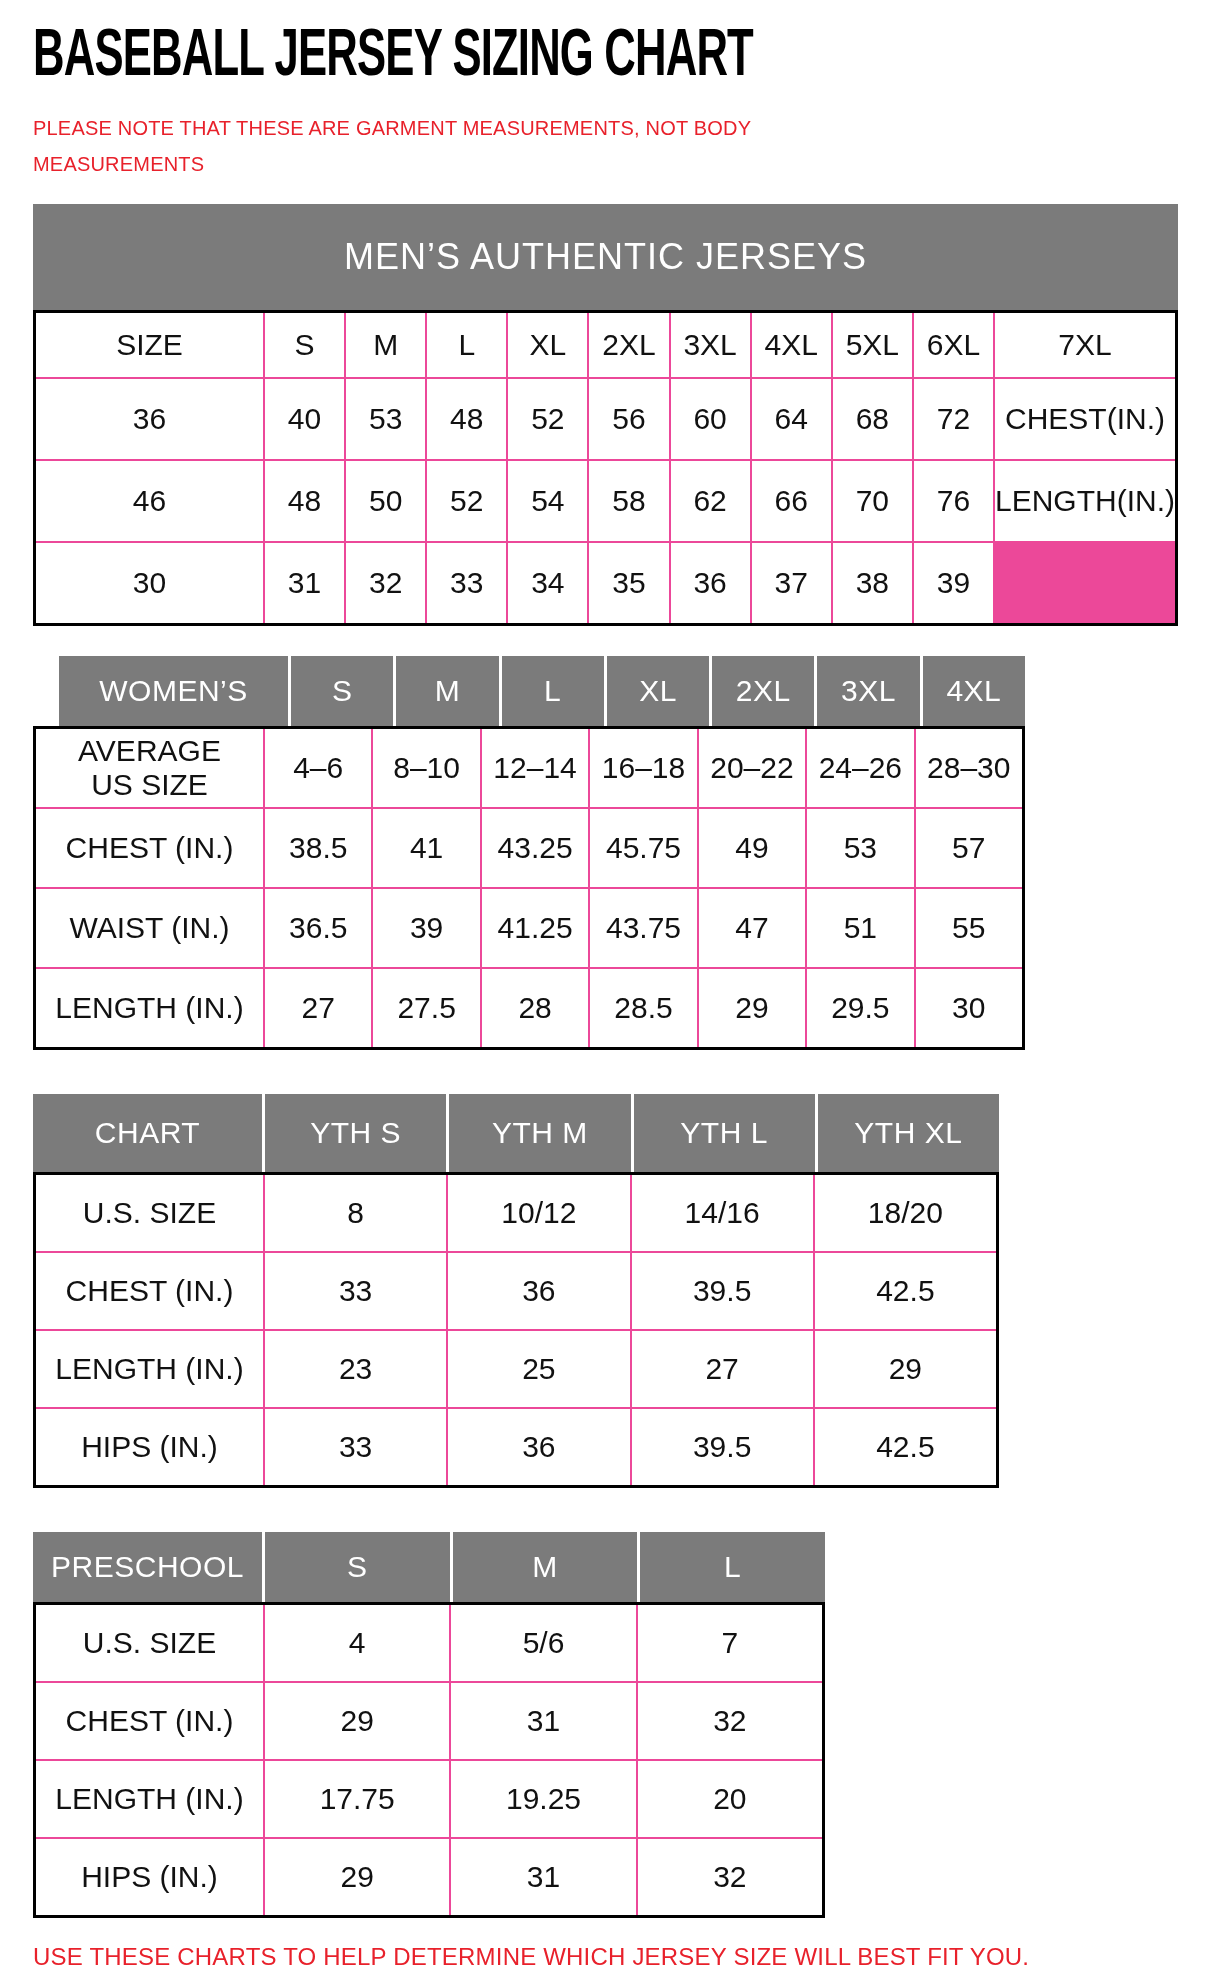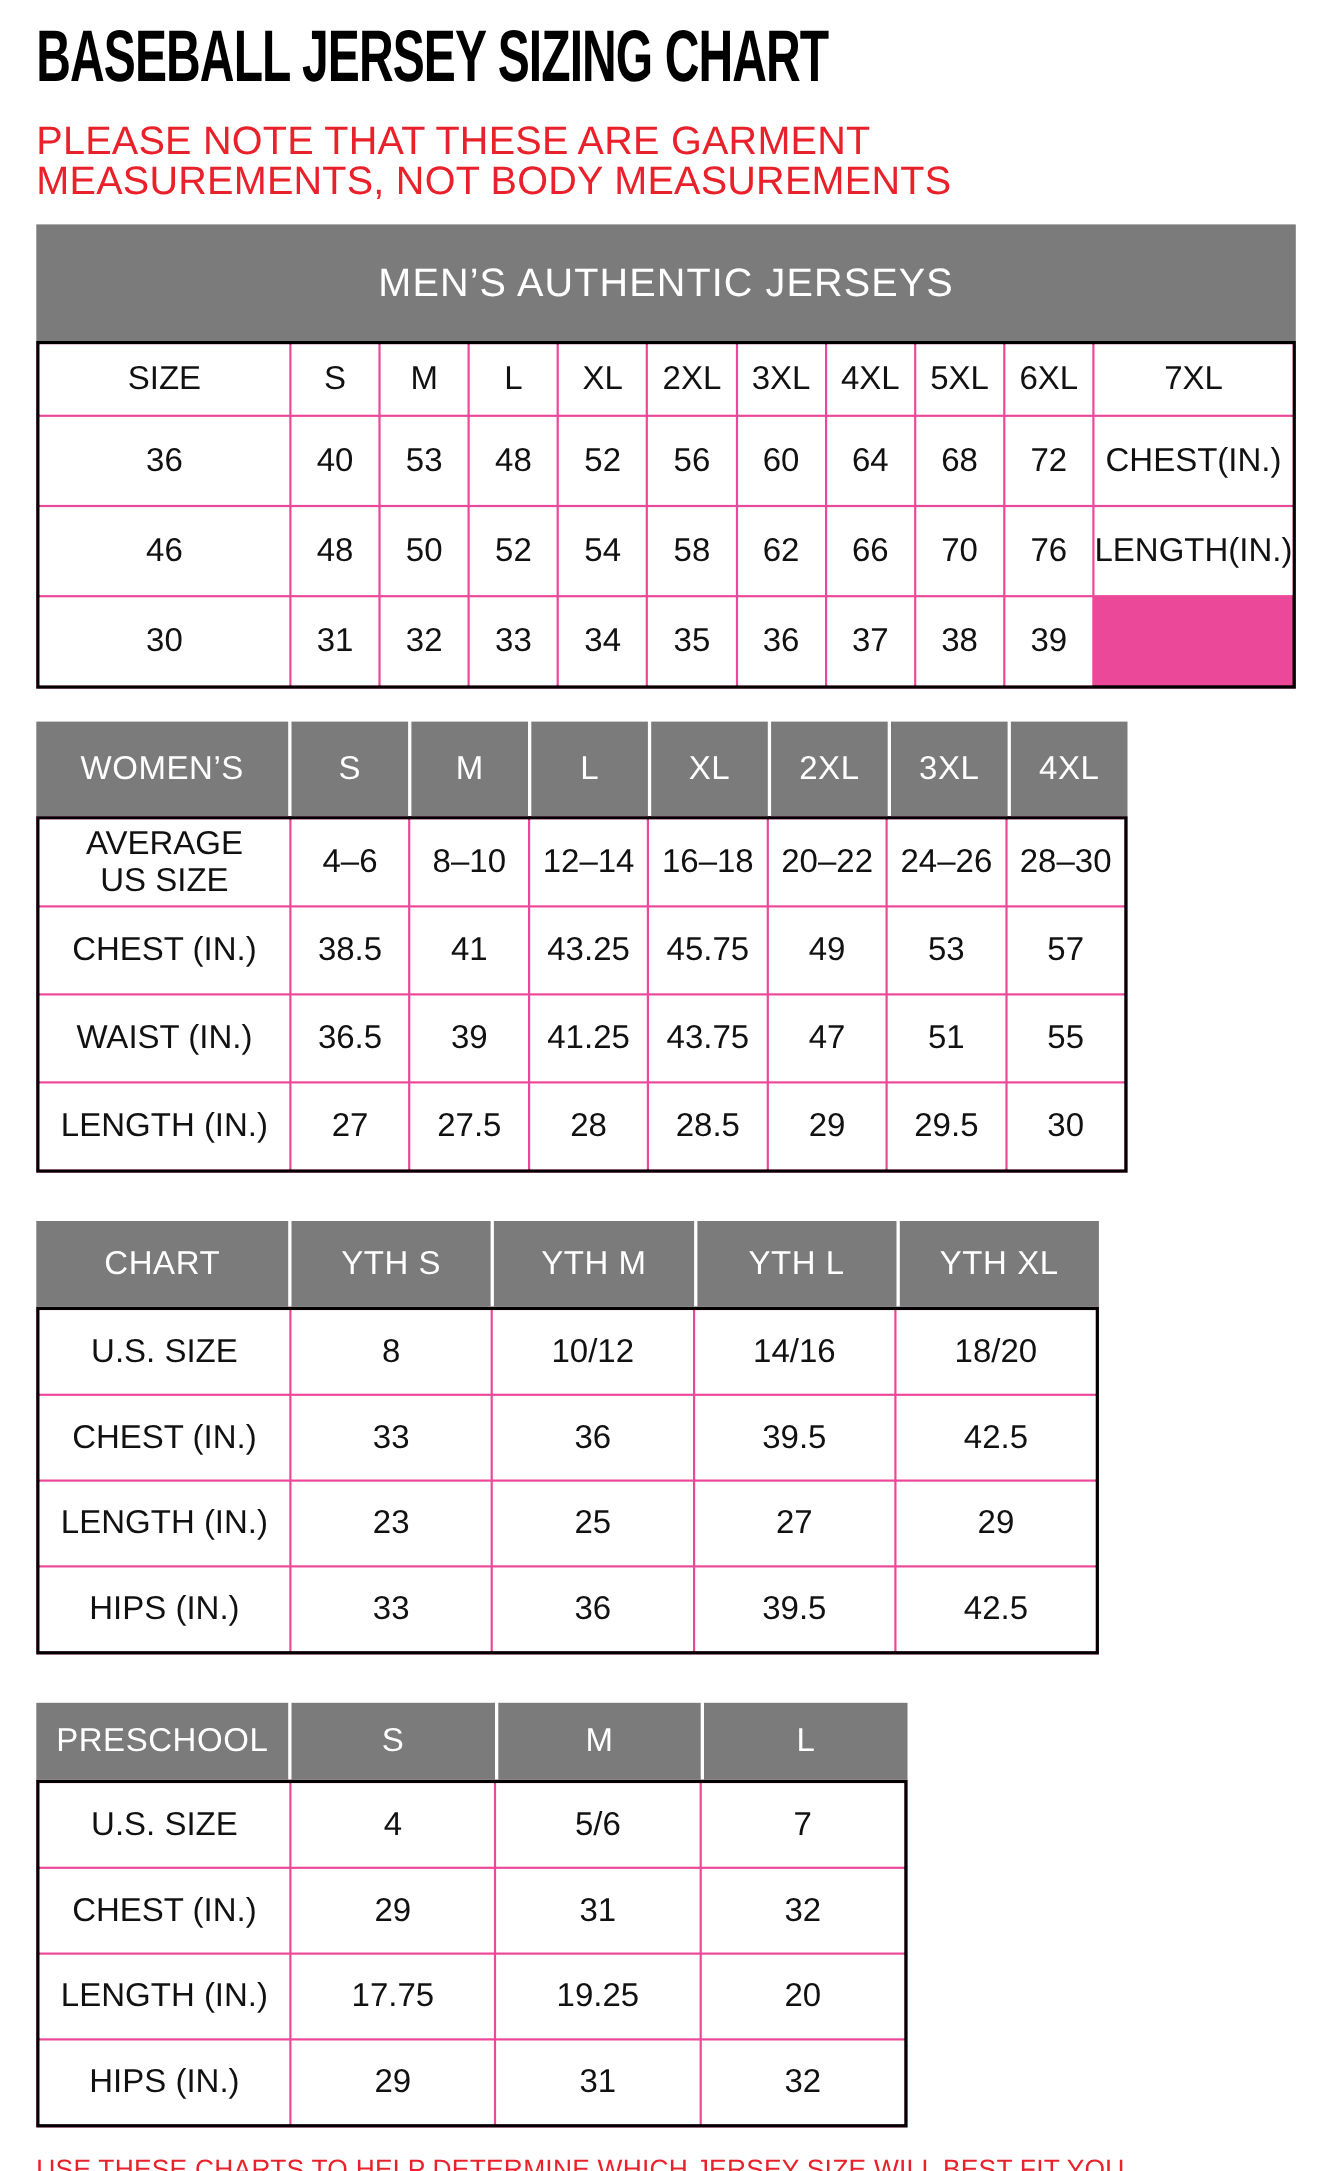--- a/index.html
+++ b/index.html
@@ -7,21 +7,21 @@
     width:1220px;height:1974px;overflow:hidden;background:#ffffff;
     font-family:"Liberation Sans", sans-serif;color:#111;
     padding:24px 0 0 33px;box-sizing:border-box;
   }
   .title{
     font-size:52px;line-height:56px;font-weight:900;letter-spacing:-1px;
     transform:scale(0.84,1.28);transform-origin:left center;
     white-space:nowrap;margin:0 0 30px 0;color:#000;
   }
   .note{
-    color:#e8212b;font-size:36px;line-height:36px;max-width:880px;
+    color:#e8212b;font-size:20px;line-height:36px;max-width:880px;
     margin:0 0 0 0;letter-spacing:0.2px;
   }
   .sizing-table{margin-top:30px;}
   .banner{
     background:#7b7b7b;color:#fff;height:106px;
     display:flex;align-items:center;justify-content:center;
     font-size:36px;letter-spacing:1px;
   }
   .head-row{
     display:grid;gap:3px;background:#fff;
@@ -35,21 +35,21 @@
   }
   .cell{
     background:#fff;display:flex;align-items:center;justify-content:center;
     font-size:30px;text-align:center;white-space:pre-line;line-height:34px;
   }
   
   .t-mens{width:1145px;margin-top:22px;}
   .t-mens .body{grid-template-columns:227px repeat(10,1fr);grid-template-rows:64px 80px 80px 80px;}
   
   .t-womens{width:992px;}
-  .t-womens .head-row{grid-template-columns:229px repeat(7,1fr);height:86px;}
+  .t-womens .head-row{grid-template-columns:229px repeat(7,1fr);height:70px;margin-left:26px;}
   .t-womens .body{grid-template-columns:227px repeat(7,1fr);grid-auto-rows:78px;}
   
   .t-boys{width:966px;margin-top:44px;}
   .t-boys .head-row{grid-template-columns:229px repeat(4,1fr);height:78px;}
   .t-boys .body{grid-template-columns:227px repeat(4,1fr);grid-auto-rows:76px;}
   
   .t-pre{width:792px;margin-top:44px;}
   .t-pre .head-row{grid-template-columns:229px repeat(3,1fr);height:70px;}
   .t-pre .body{grid-template-columns:227px repeat(3,1fr);grid-auto-rows:76px;}
   .footer{

